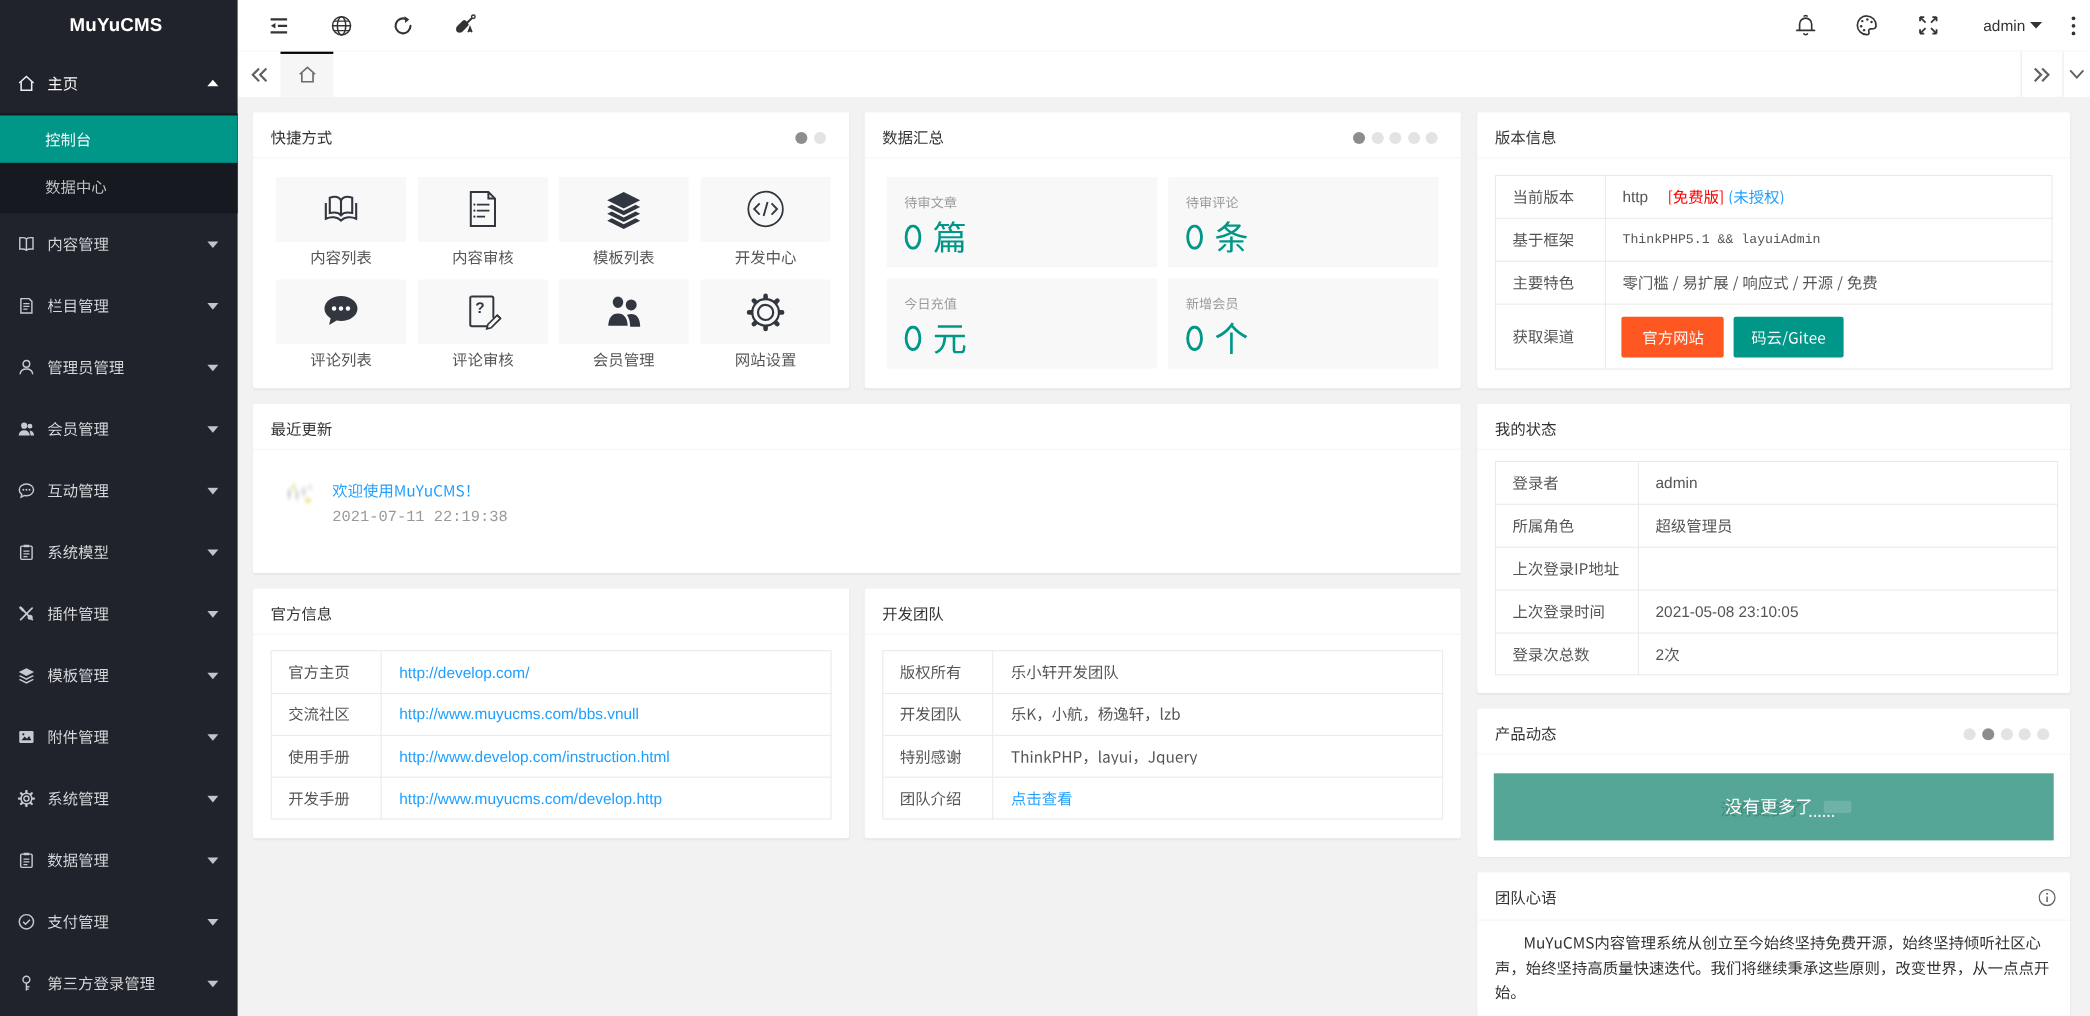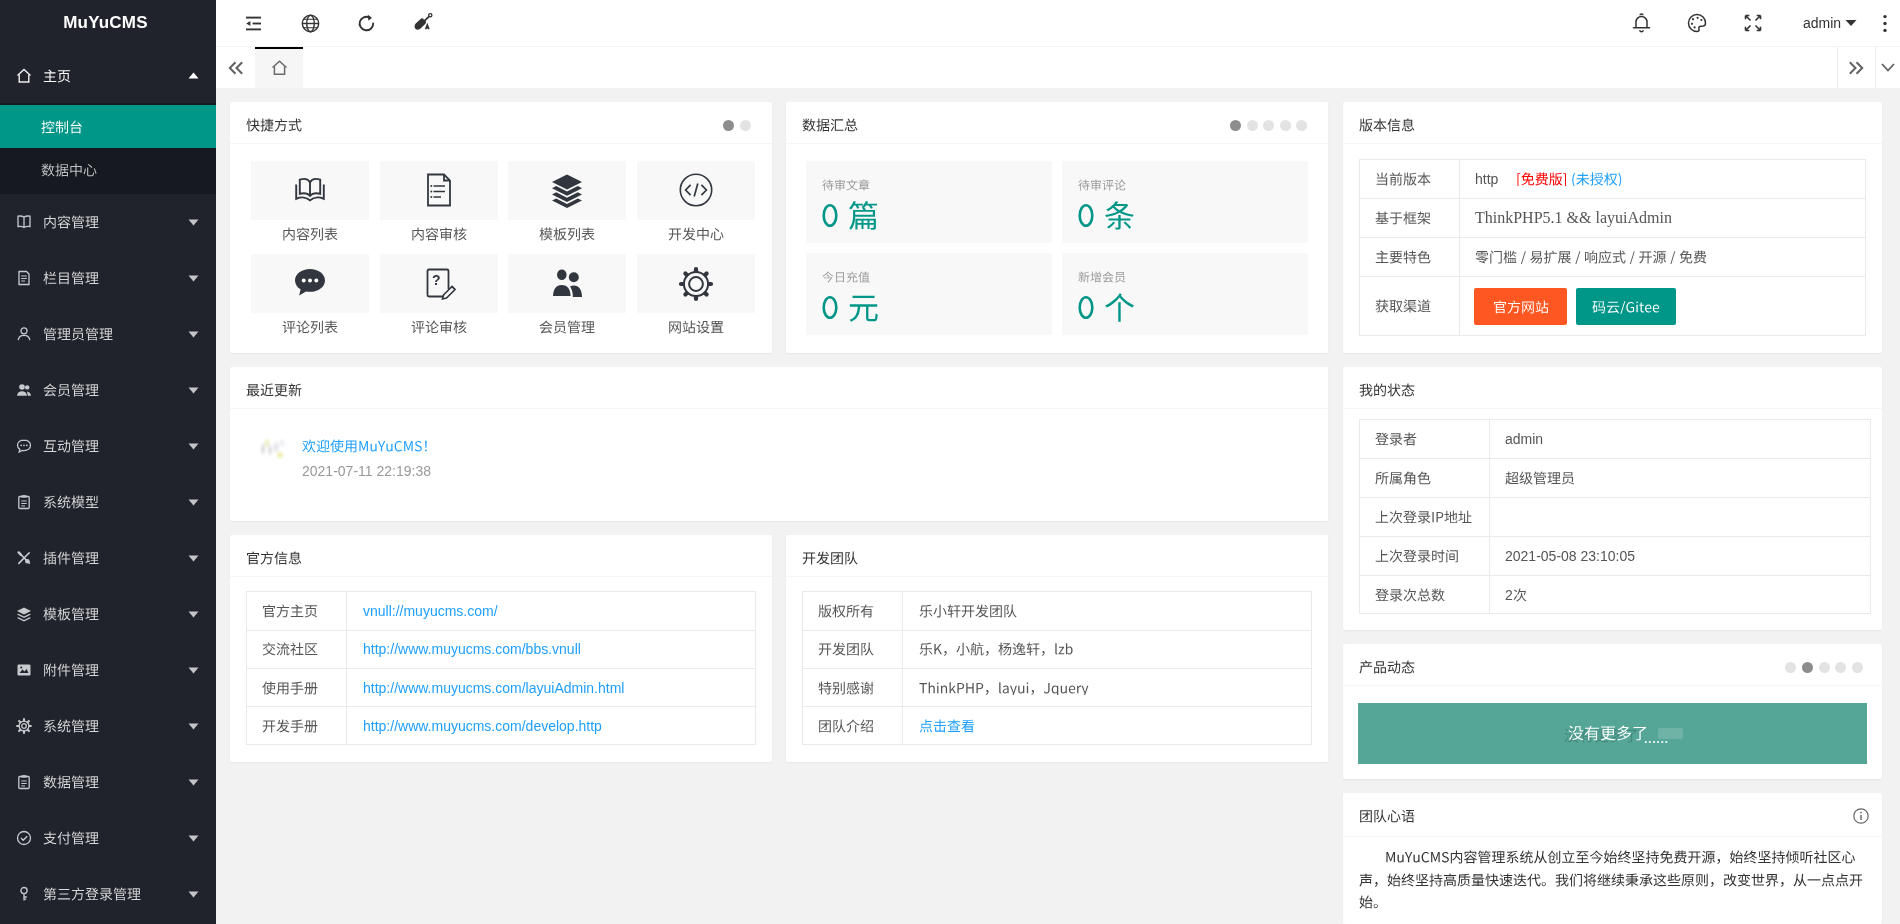--- a/index.html
+++ b/index.html
@@ -602,21 +602,21 @@
       </svg></div>
 <div style="position:absolute;left:1571.0px;top:171.5px;width:51.5px;height:14px"><svg width="51.5" height="14.0" viewBox="0 0 51.5 14.0">
         <g transform="translate(0,12.32) scale(0.014000)" fill="#1e9fff">
           <use href="#g85" x="0"></use>
           <use href="#g86" x="338"></use>
           <use href="#g87" x="1338"></use>
           <use href="#g88" x="2338"></use>
           <use href="#g89" x="3338"></use>
         </g>
       </svg></div>
-<div style="position:absolute;left:1475.0px;top:207.5px;height:20px;line-height:20px;font-size:16px;color:#555;font-weight:normal;font-family:Liberation Serif, serif;letter-spacing:normal;white-space:nowrap">ThinkPHP5.1 &amp;&amp; layuiAdmin</div>
+<div style="position:absolute;left:1475.0px;top:207.5px;height:20px;line-height:20px;font-size:12px;color:#555;font-weight:normal;font-family:Liberation Mono, monospace;letter-spacing:normal;white-space:nowrap">ThinkPHP5.1 &amp;&amp; layuiAdmin</div>
 <div style="position:absolute;left:1475.0px;top:249.5px;width:232.0px;height:14px"><svg width="232.0" height="14.0" viewBox="0 0 232.0 14.0">
         <g transform="translate(0,12.32) scale(0.014000)" fill="#555555">
           <use href="#g90" x="0"></use>
           <use href="#g91" x="1000"></use>
           <use href="#g92" x="2000"></use>
           <use href="#g93" x="3250"></use>
           <use href="#g94" x="3892"></use>
           <use href="#g95" x="4892"></use>
           <use href="#g96" x="5892"></use>
           <use href="#g93" x="7142"></use>
@@ -682,21 +682,21 @@
           <use href="#g114" x="4000"></use>
           <use href="#g115" x="4812"></use>
           <use href="#g116" x="5419"></use>
           <use href="#g115" x="5950"></use>
           <use href="#g117" x="6557"></use>
           <use href="#g114" x="7195"></use>
           <use href="#g118" x="8007"></use>
           <use href="#g119" x="8603"></use>
         </g>
       </svg></div>
-<div style="position:absolute;left:302.0px;top:461.0px;height:20px;line-height:20px;font-size:14px;color:#999;font-weight:normal;font-family:Liberation Sans, sans-serif;letter-spacing:normal;white-space:nowrap">2021-07-11 22:19:38</div>
+<div style="position:absolute;left:302.0px;top:461.0px;height:20px;line-height:20px;font-size:14px;color:#999;font-weight:normal;font-family:Liberation Mono, monospace;letter-spacing:normal;white-space:nowrap">2021-07-11 22:19:38</div>
 <div class="card" style="left:230px;top:535px;width:542px;height:227px"></div>
 <div class="chd" style="left:230px;top:535px;width:542px"></div>
 <div style="position:absolute;left:245.5px;top:550.5px;width:56.0px;height:14px"><svg width="56.0" height="14.0" viewBox="0 0 56.0 14.0">
         <g transform="translate(0,12.32) scale(0.014000)" fill="#333333">
           <use href="#g100" x="0"></use>
           <use href="#g31" x="1000"></use>
           <use href="#g66" x="2000"></use>
           <use href="#g67" x="3000"></use>
         </g>
       </svg></div>
@@ -706,39 +706,39 @@
 <div style="position:absolute;left:246px;top:668px;width:510px;height:1px;background:#eaeaea"></div>
 <div style="position:absolute;left:246px;top:706px;width:510px;height:1px;background:#eaeaea"></div>
 <div style="position:absolute;left:262.0px;top:603.5px;width:56.0px;height:14px"><svg width="56.0" height="14.0" viewBox="0 0 56.0 14.0">
         <g transform="translate(0,12.32) scale(0.014000)" fill="#555555">
           <use href="#g100" x="0"></use>
           <use href="#g31" x="1000"></use>
           <use href="#g0" x="2000"></use>
           <use href="#g1" x="3000"></use>
         </g>
       </svg></div>
-<div style="position:absolute;left:363.0px;top:600.5px;height:20px;line-height:20px;font-size:14px;color:#1e9fff;font-weight:normal;font-family:'Liberation Sans',sans-serif;letter-spacing:normal;white-space:nowrap">vnull://muyucms.com/</div>
+<div style="position:absolute;left:363.0px;top:600.5px;height:20px;line-height:20px;font-size:14px;color:#1e9fff;font-weight:normal;font-family:'Liberation Sans',sans-serif;letter-spacing:normal;white-space:nowrap">http://develop.com/</div>
 <div style="position:absolute;left:262.0px;top:642.0px;width:56.0px;height:14px"><svg width="56.0" height="14.0" viewBox="0 0 56.0 14.0">
         <g transform="translate(0,12.32) scale(0.014000)" fill="#555555">
           <use href="#g120" x="0"></use>
           <use href="#g121" x="1000"></use>
           <use href="#g122" x="2000"></use>
           <use href="#g123" x="3000"></use>
         </g>
       </svg></div>
 <div style="position:absolute;left:363.0px;top:639.0px;height:20px;line-height:20px;font-size:14px;color:#1e9fff;font-weight:normal;font-family:'Liberation Sans',sans-serif;letter-spacing:normal;white-space:nowrap">http://www.muyucms.com/bbs.vnull</div>
 <div style="position:absolute;left:262.0px;top:680.5px;width:56.0px;height:14px"><svg width="56.0" height="14.0" viewBox="0 0 56.0 14.0">
         <g transform="translate(0,12.32) scale(0.014000)" fill="#555555">
           <use href="#g112" x="0"></use>
           <use href="#g113" x="1000"></use>
           <use href="#g124" x="2000"></use>
           <use href="#g125" x="3000"></use>
         </g>
       </svg></div>
-<div style="position:absolute;left:363.0px;top:677.5px;height:20px;line-height:20px;font-size:14px;color:#1e9fff;font-weight:normal;font-family:'Liberation Sans',sans-serif;letter-spacing:normal;white-space:nowrap">http://www.muyucms.com/layuiAdmin.html</div>
+<div style="position:absolute;left:363.0px;top:677.5px;height:20px;line-height:20px;font-size:14px;color:#1e9fff;font-weight:normal;font-family:'Liberation Sans',sans-serif;letter-spacing:normal;white-space:nowrap">http://www.develop.com/instruction.html</div>
 <div style="position:absolute;left:262.0px;top:719.0px;width:56.0px;height:14px"><svg width="56.0" height="14.0" viewBox="0 0 56.0 14.0">
         <g transform="translate(0,12.32) scale(0.014000)" fill="#555555">
           <use href="#g41" x="0"></use>
           <use href="#g42" x="1000"></use>
           <use href="#g124" x="2000"></use>
           <use href="#g125" x="3000"></use>
         </g>
       </svg></div>
 <div style="position:absolute;left:363.0px;top:716.0px;height:20px;line-height:20px;font-size:14px;color:#1e9fff;font-weight:normal;font-family:'Liberation Sans',sans-serif;letter-spacing:normal;white-space:nowrap">http://www.muyucms.com/develop.http</div>
 <div class="card" style="left:786px;top:535px;width:542px;height:227px"></div>

